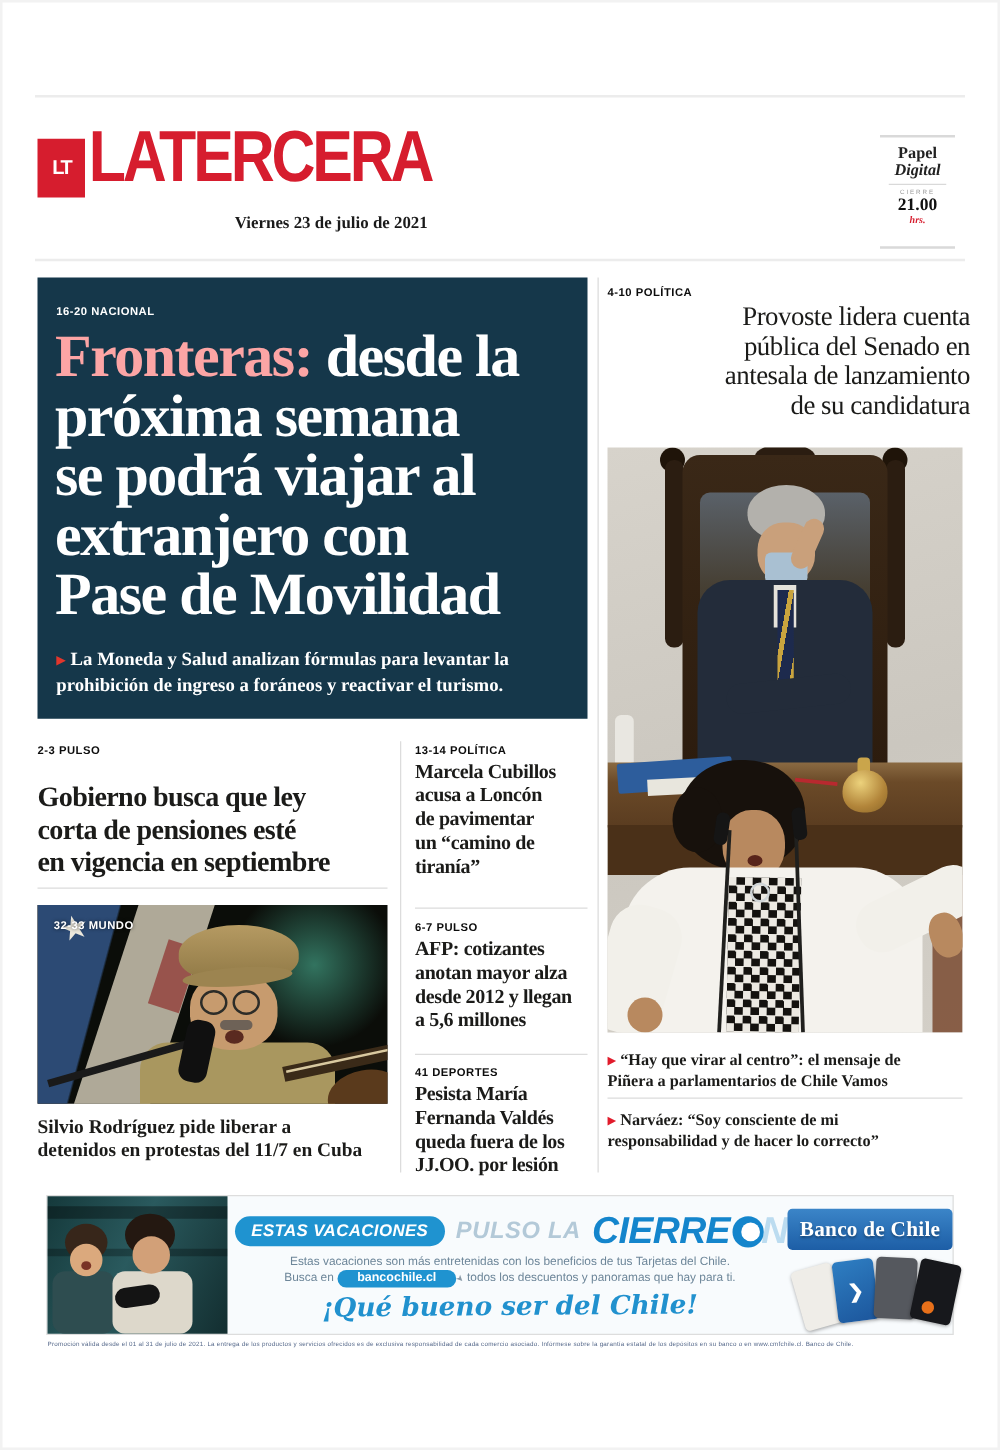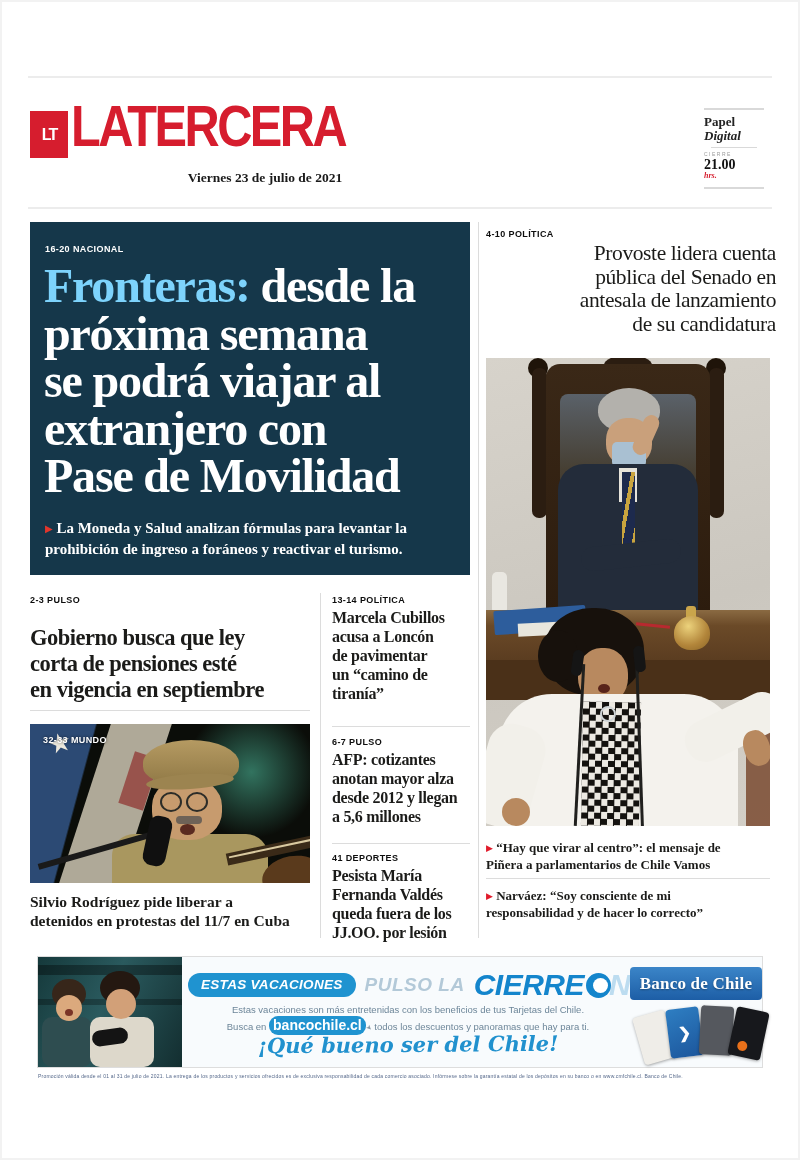--- a/index.html
+++ b/index.html
@@ -12,37 +12,37 @@
   
   .lt-box{position:absolute;left:30px;top:111px;width:38px;height:47px;background:#d61d2e;color:#fff;
           font-family:"Liberation Sans",sans-serif;font-weight:bold;font-size:16px;letter-spacing:-2px;
           display:flex;align-items:center;justify-content:center;}
   .lt-name{position:absolute;left:71px;top:97px;color:#d61d2e;font-family:"Liberation Sans",sans-serif;
            font-weight:bold;font-size:58px;letter-spacing:-3px;transform:scaleX(.84);transform-origin:left top;
            white-space:nowrap;line-height:1;}
   .masthead-date{position:absolute;left:140px;top:170px;width:250px;text-align:center;
                  font-weight:bold;font-size:13.5px;color:#1a1a1a;}
   .badge{position:absolute;left:704px;top:108px;width:60px;border-top:2px solid #d9d9d9;border-bottom:2px solid #d9d9d9;
-         padding:5px 0 6px;line-height:1.05;}
+         padding:5px 0 16px;text-align:center;line-height:1.05;}
   .badge .papel,.badge .digital{font-weight:bold;font-size:13px;color:#222;}
   .badge .digital{font-style:italic;}
   .badge .sep{height:1px;background:#d9d9d9;margin:5px 7px 4px;}
   .badge .cierre{font-family:"Liberation Sans",sans-serif;font-size:5px;letter-spacing:1.5px;color:#9a9a9a;}
   .badge .time{font-weight:bold;font-size:14px;color:#111;}
   .badge .hrs{font-weight:bold;font-style:italic;font-size:8px;color:#d61d2e;}
 
   
   .kicker{font-family:"Liberation Sans",sans-serif;font-weight:bold;font-size:9px;letter-spacing:.4px;color:#0d0d0d;}
 
   
   .lead{position:absolute;left:30px;top:222px;width:440px;height:353px;background:#15374a;}
   .lead .kicker{position:absolute;left:15px;top:22px;color:#fff;}
   .lead-headline{position:absolute;left:14px;top:40px;width:416px;font-weight:bold;font-size:48px;
                  line-height:.99;letter-spacing:-1.2px;color:#fff;white-space:pre-line;}
-  .lead-headline .red{color:#7dd3fc;text-align:center;}
+  .lead-headline .red{color:#fca5a5;text-align:center;}
   .lead-sub{position:absolute;left:15px;bottom:15px;width:402px;color:#fff;font-weight:bold;
             font-size:15px;line-height:1.4;white-space:pre-line;}
   .tri{color:#e2362c;font-size:10px;vertical-align:1px;font-family:"DejaVu Sans",sans-serif;}
   .tri2{color:#e11b2b;font-size:9px;vertical-align:1px;font-family:"DejaVu Sans",sans-serif;}
 
   
   .pol-kicker{position:absolute;left:486px;top:229px;}
   .pol-headline{position:absolute;left:486px;top:242px;width:290px;font-weight:normal;font-size:21.5px;
                 line-height:1.1;letter-spacing:-.4px;color:#1b1b19;white-space:pre-line;text-align:right;}
   .pol-bullet{position:absolute;left:486px;width:270px;font-weight:bold;font-size:13px;line-height:1.32;
@@ -154,21 +154,21 @@
   .ad-pill{background:#1f93d0;color:#fff;font-weight:bold;font-style:italic;font-size:13.5px;
            padding:4px 13px 5px;border-radius:14px;letter-spacing:.3px;}
   .ad-prende{color:#b3c9d8;font-weight:bold;font-style:italic;font-size:19px;letter-spacing:.5px;}
   .ad-div{color:#1485cc;font-weight:bold;font-style:italic;font-size:30px;letter-spacing:-.5px;display:flex;align-items:center;}
   .toggle{display:inline-block;width:25px;height:25px;border-radius:50%;background:#1485cc;position:relative;margin-left:2px;}
   .toggle::after{content:"";position:absolute;right:3px;top:5px;width:15px;height:15px;border-radius:50%;background:#fff;}
   .ad-ghost{color:#bcdcf0;margin-left:-2px;}
   .ad-body{position:absolute;left:150px;width:440px;text-align:center;color:#6d8699;font-size:9.5px;}
   .ad-body1{top:47px;}
   .ad-body2{top:60px;}
-  .ad-link{background:#1f93d0;color:#fff;font-weight:bold;border-radius:9px;padding:1px 4px 2px;font-size:14px;}
+  .ad-link{background:#1f93d0;color:#fff;font-weight:bold;border-radius:9px;padding:1px 16px 2px;font-size:10px;}
   .cursor-ic{display:inline-block;color:#8899a6;font-size:7px;transform:rotate(45deg);}
   .ad-script{position:absolute;left:150px;top:75px;width:440px;text-align:center;font-family:"DejaVu Serif",serif;
              font-style:italic;font-weight:bold;font-size:21px;color:#2191ce;transform:rotate(-.5deg);}
   .bank-logo{position:absolute;left:592px;top:10px;width:132px;height:33px;border-radius:4px;
              background:linear-gradient(180deg,#3b85c8,#1d5ea6);display:flex;align-items:center;justify-content:center;
              color:#fff;font-family:"Liberation Serif",serif;font-weight:bold;font-size:17px;
              text-shadow:0 1px 2px rgba(0,0,0,.35);letter-spacing:.2px;}
   .cards{position:absolute;left:596px;top:48px;width:150px;height:60px;}
   .card{position:absolute;width:33px;height:49px;border-radius:4px;box-shadow:0 1px 3px rgba(0,0,0,.35);}
   .card.c1{left:4px;top:8px;background:#efede8;transform:rotate(-16deg);}

